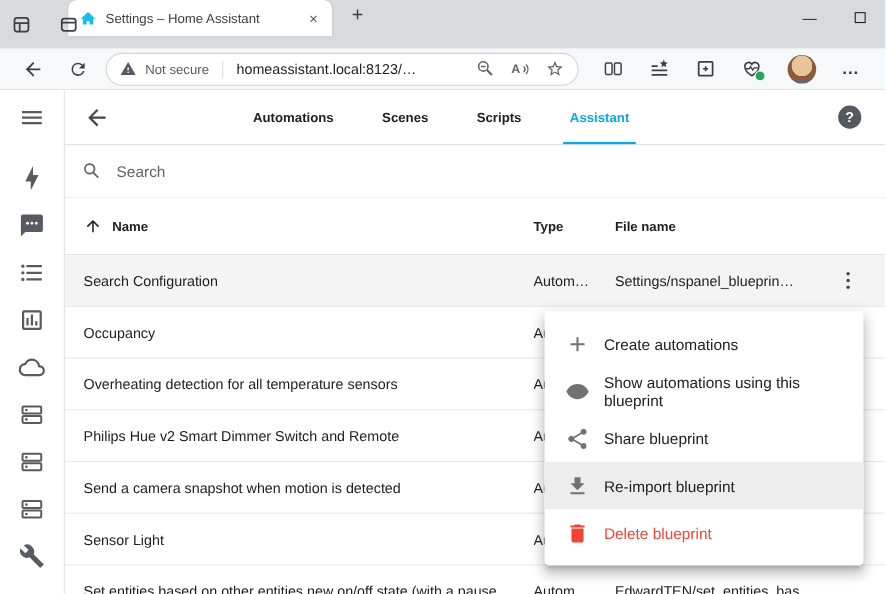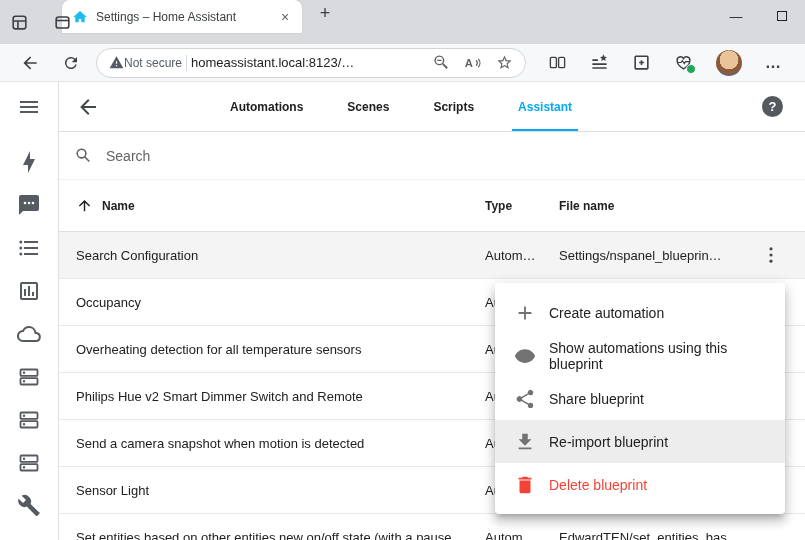--- a/index.html
+++ b/index.html
@@ -26,21 +26,21 @@
   .win-btn { width: 46px; height: 32px; display: flex; align-items: center;
     justify-content: center; color: #202124; font-size: 13px; cursor: pointer; }
   .maxi-box { width: 10px; height: 10px; border: 1px solid #202124; }
 
   .toolbar { height: 38px; background: #f7f8fa; border-bottom: 1px solid #e1e3e6;
     display: flex; align-items: center; padding-left: 20px; color: #3c4043; }
   .tb-btn { cursor: pointer; color: #3c4043; }
   .back-arrow { margin-right: 22px; }
   .reload { margin-right: 16px; }
   .addr-pill { width: 430px; height: 30px; border: 1px solid #d0d4d9; background: #fff;
-    border-radius: 15px; display: flex; align-items: center; padding: 0 12px; gap: 0; }
+    border-radius: 15px; display: flex; align-items: center; padding: 0 12px; gap: 8px; }
   .sec-label { font-size: 12px; color: #545b64; white-space: nowrap; }
   .addr-divider { width: 1px; height: 16px; background: #d7dade; margin: 0 4px; }
   .addr-url { font-size: 13px; color: #202124; white-space: nowrap; overflow: hidden;
     text-overflow: ellipsis; flex: 1; }
   .pill-icons { display: flex; align-items: center; gap: 14px; color: #5f6368; }
   .right-icons { display: flex; align-items: center; gap: 23px; margin-left: 22px; color: #3c4043; }
   .essentials { position: relative; }
   .essentials::after { content: ""; position: absolute; right: -3px; bottom: -2px;
     width: 8px; height: 8px; background: #23a55a; border: 1.5px solid #f7f8fa; border-radius: 50%; }
   .avatar { width: 26px; height: 26px; border-radius: 50%;
@@ -366,21 +366,21 @@
       </div>
     </div>
 
     <div class="menu">
       <div class="menu-item">
         <span class="mi-icon">
           <svg width="22" height="22" viewBox="0 0 24 24" fill="currentColor">
               <path d="M19 13h-6v6h-2v-6H5v-2h6V5h2v6h6v2Z"></path>
             </svg>
         </span>
-        <span>Create automation</span>
+        <span>Create automations</span>
       </div>
       <div class="menu-item">
         <span class="mi-icon">
           <svg width="22" height="22" viewBox="0 0 24 24" fill="currentColor">
               <path d="M12 9a3 3 0 1 1 0 6 3 3 0 0 1 0-6m0-4.5c5 0 9.27 3.11 11 7.5-1.73 4.39-6 7.5-11 7.5S2.73 16.39 1 12c1.73-4.39 6-7.5 11-7.5Z"></path>
             </svg>
         </span>
         <span>Show automations using this blueprint</span>
       </div>
       <div class="menu-item">

